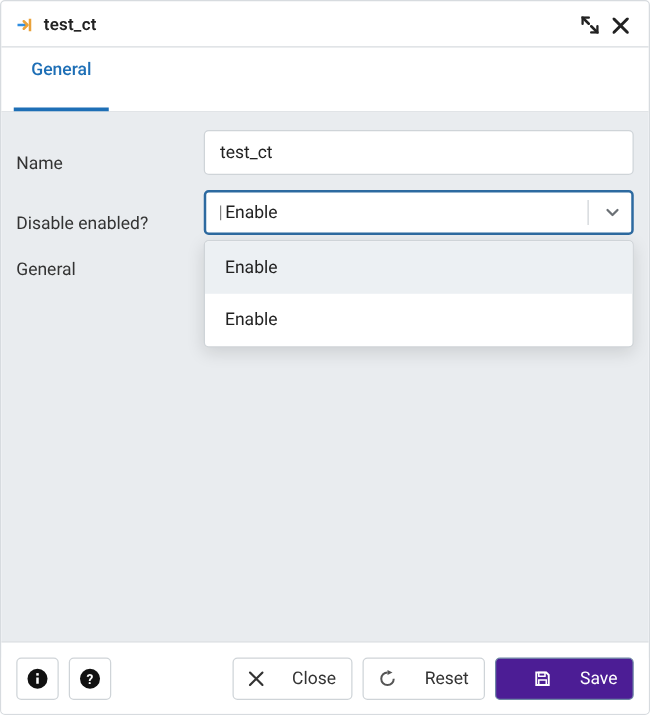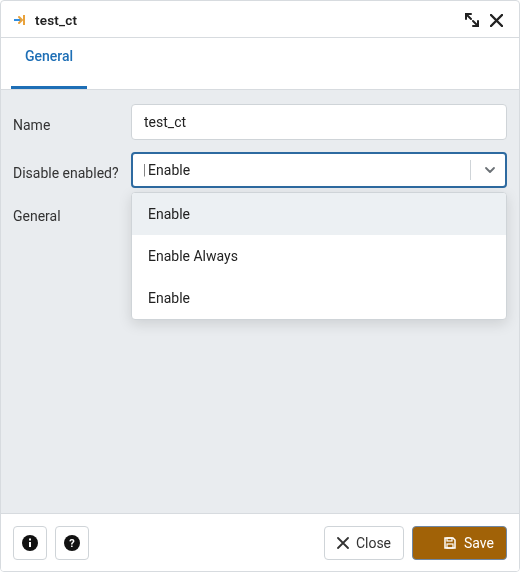--- a/index.html
+++ b/index.html
@@ -7,37 +7,37 @@
   body { width:520px; height:572px; background:#fff; border:1px solid #d7dbdf; border-radius:4px; position:relative; color:#222; }
   .titlebar { display:flex; align-items:center; padding:8px 12px 6px; border-bottom:1px solid #d7dbdf; }
   .titlebar .tb-icon { width:16px; height:16px; margin-right:6px; display:inline-flex; align-items:center; justify-content:center; }
   .titlebar .title { font-weight:600; font-size:13.5px; letter-spacing:0.2px; }
   .titlebar .spacer { flex:1; }
   .titlebar .win-btn { width:22px; height:22px; display:inline-flex; align-items:center; justify-content:center; cursor:pointer; color:#222; margin-left:2px; }
   .tabs { display:flex; gap:0; padding:0 10px; border-bottom:1px solid #d7dbdf; }
   .tab { padding:10px 14px 22px; font-size:14px; color:#333; cursor:pointer; border-bottom:3px solid transparent; }
   .tab.active { color:#1e6fb6; border-bottom-color:#1e6fb6; font-weight:500; }
   .body { background:#e9ecef; padding:14px 12px 12px; height:calc(100% - 36px - 40px - 58px); position:relative; }
-  .row { display:flex; align-items:center; margin-bottom:12px; }
+  .row { display:flex; align-items:flex-end; margin-bottom:12px;gap:32px; }
   .lbl { width:118px; font-size:14px; color:#333; padding-top:8px; line-height:1.25; }
   .control { flex:1; }
   .text-input { width:100%; height:36px; border:1px solid #cfd4d8; border-radius:4px; background:#fff; padding:0 12px; font-size:14px; color:#222; }
   .select-wrap { position:relative; }
   .select { width:100%; height:36px; border:2px solid #2d6aa0; border-radius:4px; background:#fff; display:flex; align-items:center; padding:0 40px 0 10px; font-size:14px; color:#222; cursor:pointer; }
   .select .cursor-bar { color:#555; margin-right:2px; font-weight:300; }
   .select .divider { position:absolute; right:36px; top:8px; bottom:8px; width:1px; background:#cfd4d8; }
   .select .chev { position:absolute; right:10px; top:50%; transform:translateY(-50%); color:#6b7075; }
   .dropdown { position:absolute; left:0; right:0; top:40px; background:#fff; border:1px solid #cfd4d8; border-radius:4px; box-shadow:0 4px 14px rgba(0,0,0,0.12); overflow:hidden; z-index:5; }
   .opt { padding:13px 16px; font-size:14px; color:#222; cursor:pointer; }
   .opt.highlight { background:#ecf0f3; }
   .footer { position:absolute; left:0; right:0; bottom:0; height:58px; border-top:1px solid #d7dbdf; background:#fff; display:flex; align-items:center; padding:0 12px; gap:8px; }
   .icon-btn { width:34px; height:34px; border:1px solid #cfd4d8; border-radius:4px; background:#fff; display:inline-flex; align-items:center; justify-content:center; cursor:pointer; }
   .footer .spacer { flex:1; }
-  .btn { height:34px; border:1px solid #cfd4d8; border-radius:4px; background:#fff; display:inline-flex; align-items:center; padding:0 12px; gap:7px; font-size:14px; color:#333; cursor:pointer; }
-  .btn.primary { background:#a16207; border-color:#6e87a5; color:#fff;padding-left:30px; }
+  .btn { height:34px; border:1px solid #cfd4d8; border-radius:4px; background:#fff; display:inline-flex; align-items:center; padding:0 12px; gap:23px; font-size:14px; color:#333; cursor:pointer; }
+  .btn.primary { background:#4c1d95; border-color:#6e87a5; color:#fff;padding-left:30px; }
   svg { display:block; }
 </style>
 </head>
 <body>
 
 <div class="titlebar">
   <span class="tb-icon">
     <svg width="16" height="16" viewBox="0 0 16 16">
       <path d="M1 8 H9" stroke="#2f8de0" stroke-width="2" fill="none"></path>
       <path d="M9 8 L6 5 M9 8 L6 11" stroke="#e9a23b" stroke-width="2" fill="none" stroke-linecap="round"></path>
@@ -80,21 +80,20 @@
         <span>Enable</span>
         <span class="divider"></span>
         <span class="chev">
           <svg width="14" height="14" viewBox="0 0 14 14">
               <path d="M3 5 L7 9 L11 5" stroke="#6b7075" stroke-width="1.8" fill="none" stroke-linecap="round" stroke-linejoin="round"></path>
             </svg>
         </span>
       </div>
       <div class="dropdown">
         <div class="opt highlight"><span>Enable</span></div>
-        <div class="opt"><span>Enable Always</span></div>
         <div class="opt"><span>Enable</span></div>
       </div>
     </div>
   </div>
 
   <div class="row">
     <div class="lbl">General</div>
     <div class="control"></div>
   </div>
 
@@ -116,20 +115,29 @@
   </div>
   <span class="spacer"></span>
   <div class="btn">
     <span>
         <svg width="12" height="12" viewBox="0 0 12 12">
           <path d="M1 1 L11 11 M11 1 L1 11" stroke="#333" stroke-width="1.8" stroke-linecap="round"></path>
         </svg>
       </span>
     <span>Close</span>
   </div>
+  <div class="btn">
+    <span>
+        <svg width="14" height="14" viewBox="0 0 14 14">
+          <path d="M12 7 A5 5 0 1 1 7 2" stroke="#555" stroke-width="1.6" fill="none"></path>
+          <path d="M7 0 L7 4 L11 2 Z" fill="#555"></path>
+        </svg>
+      </span>
+    <span>Reset</span>
+  </div>
   <div class="btn primary">
     <span>
         <svg width="14" height="14" viewBox="0 0 14 14">
           <path d="M2 2 H10 L12 4 V12 H2 Z" fill="none" stroke="#fff" stroke-width="1.5"></path>
           <rect x="4" y="2" width="5" height="3" fill="none" stroke="#fff" stroke-width="1.2"></rect>
           <rect x="4" y="8" width="6" height="4" fill="none" stroke="#fff" stroke-width="1.2"></rect>
         </svg>
       </span>
     <span>Save</span>
   </div>

